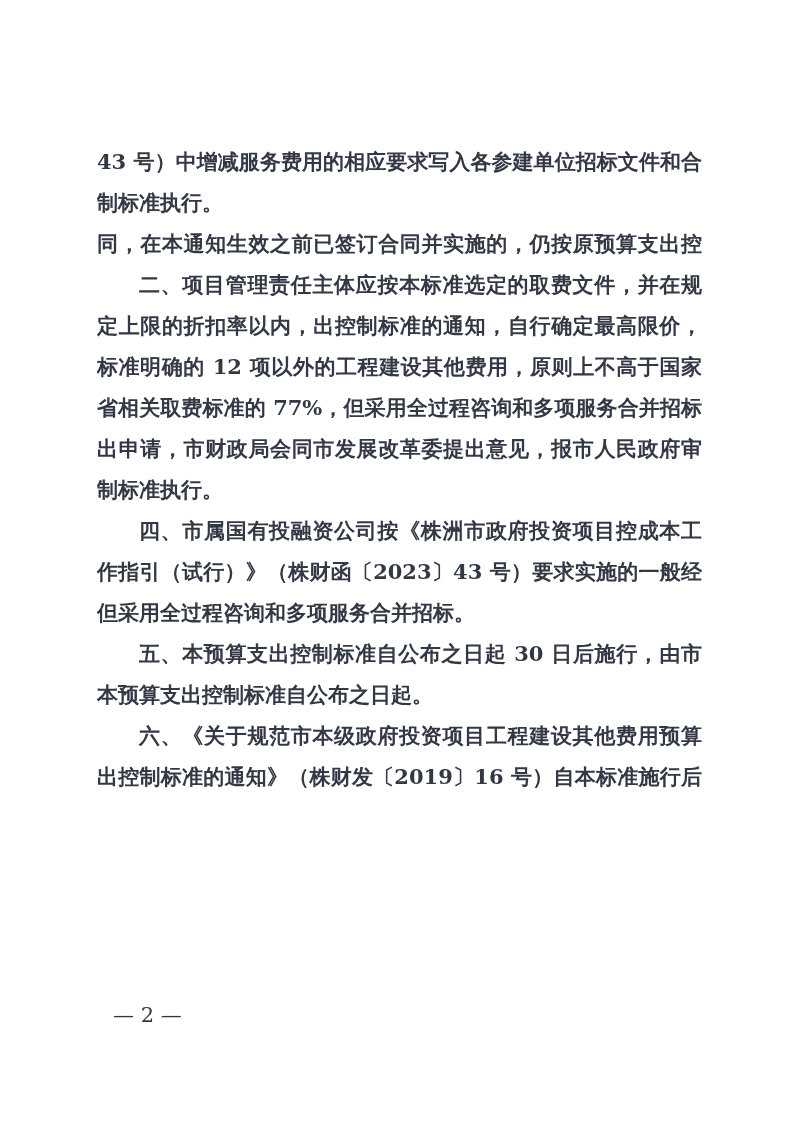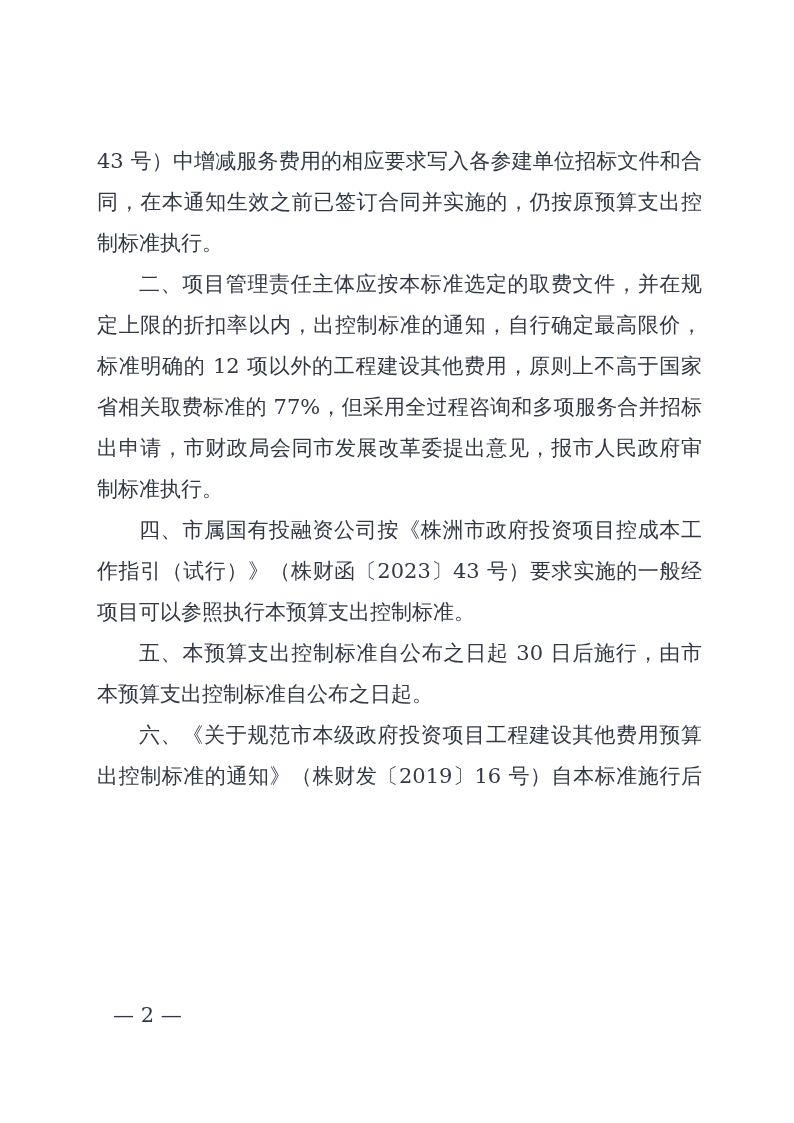--- a/index.html
+++ b/index.html
@@ -17,21 +17,21 @@
     overflow: hidden;
   }
   .doc-body {
     position: absolute;
     left: 97px;
     top: 141px;
     width: 605px;
     color: #333845;
     font-size: 21px;
   }
-  .para { width: 605px; }
+  .para { width: 605px; font-weight: bold; }
   .line {
     height: 41px;
     line-height: 41px;
     overflow: hidden;
     text-align: justify;
     text-align-last: justify;
     white-space: normal;
   }
   .line.last {
     text-align-last: left;
@@ -49,37 +49,37 @@
     color: #333845;
   }
 </style>
 </head>
 <body>
 
 <div class="page">
   <div class="doc-body" id="doc-body">
       <div class="para">
         <div class="line">43 号）中增减服务费用的相应要求写入各参建单位招标文件和合</div>
+        <div class="line last">制标准执行。</div>
         <div class="line">同，在本通知生效之前已签订合同并实施的，仍按原预算支出控</div>
-        <div class="line last">制标准执行。</div>
       </div>
       <div class="para">
         <div class="line indent">二、项目管理责任主体应按本标准选定的取费文件，并在规</div>
         <div class="line">定上限的折扣率以内，出控制标准的通知，自行确定最高限价，依</div>
         <div class="line">标准明确的 12 项以外的工程建设其他费用，原则上不高于国家或</div>
         <div class="line">省相关取费标准的 77%，但采用全过程咨询和多项服务合并招标</div>
       </div>
       <div class="para">
         <div class="line">出申请，市财政局会同市发展改革委提出意见，报市人民政府审</div>
         <div class="line last">制标准执行。</div>
       </div>
       <div class="para">
         <div class="line indent">四、市属国有投融资公司按《株洲市政府投资项目控成本工</div>
         <div class="line">作指引（试行）》（株财函〔2023〕43 号）要求实施的一般经营性</div>
-        <div class="line last">项目可以参照执行本预算支出控制标准。</div>
+        <div class="line last">但采用全过程咨询和多项服务合并招标。</div>
       </div>
       <div class="para">
         <div class="line indent">五、本预算支出控制标准自公布之日起 30 日后施行，由市财</div>
         <div class="line last">本预算支出控制标准自公布之日起。</div>
       </div>
       <div class="para">
         <div class="line indent">六、《关于规范市本级政府投资项目工程建设其他费用预算支</div>
         <div class="line last">出控制标准的通知》（株财发〔2019〕16 号）自本标准施行后废止。</div>
       </div>
     </div>

